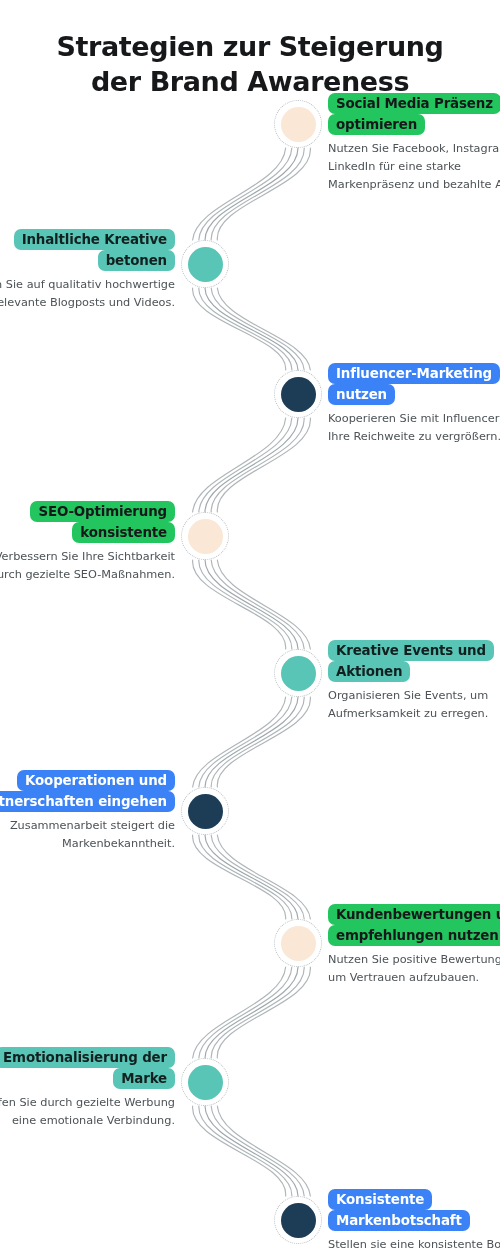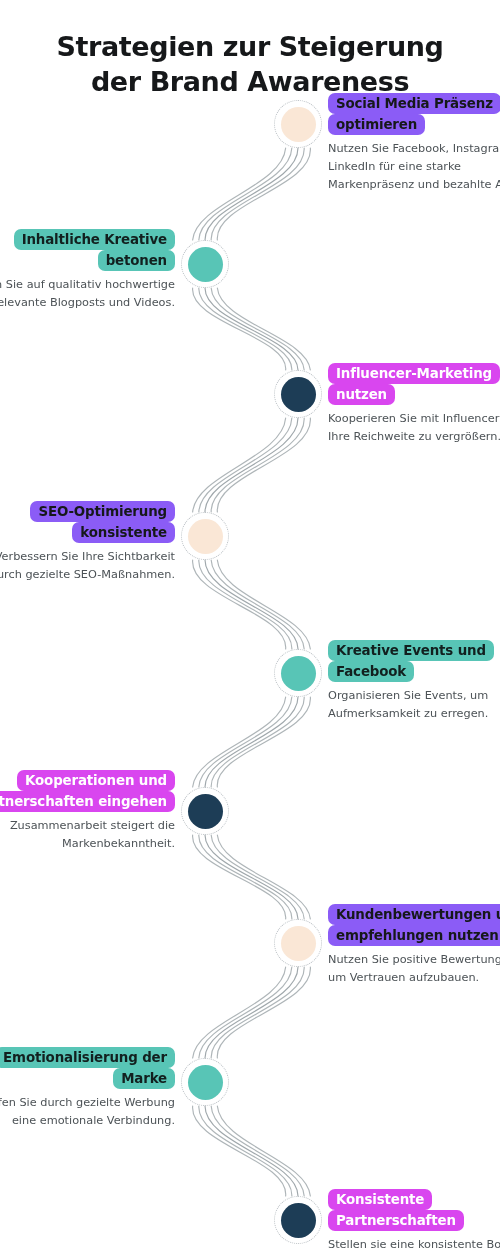--- a/index.html
+++ b/index.html
@@ -107,23 +107,23 @@
 
   .step-desc {
     font-size: 11.3px;
     line-height: 1.56;
     color: #4c5256;
     margin: 5px 0 0 0;
     font-weight: 400;
   }
 
   
-  .pal-cream .step-title span { background: #8b5cf6; color: #16181a; }
+  .pal-cream .step-title span { background: #22c55e; color: #16181a; }
   .pal-teal  .step-title span { background: #58c5b6; color: #12201f; }
-  .pal-navy  .step-title span { background: #d946ef; color: #ffffff; }
+  .pal-navy  .step-title span { background: #3b82f6; color: #ffffff; }
 
   .pal-cream .dot { background: #fae7d6; }
   .pal-teal  .dot { background: #58c5b6; }
   .pal-navy  .dot { background: #1d3d56; }
 </style>
 </head>
 <body>
 
 <div id="page">
 
@@ -212,34 +212,34 @@
       </div>
       <div class="step right pal-navy" style="left: 328px; width: 212px; top: 362px;">
         <div class="step-title"><span>Influencer-Marketing nutzen</span></div>
         <p class="step-desc">Kooperieren Sie mit Influencern, um Ihre Reichweite zu vergrößern.</p>
       </div>
       <div class="step left pal-cream" style="right: 325px; width: 212px; top: 500px;">
         <div class="step-title"><span>SEO-Optimierung konsistente</span></div>
         <p class="step-desc">Verbessern Sie Ihre Sichtbarkeit durch gezielte SEO-Maßnahmen.</p>
       </div>
       <div class="step right pal-teal" style="left: 328px; width: 212px; top: 639px;">
-        <div class="step-title"><span>Kreative Events und Facebook</span></div>
+        <div class="step-title"><span>Kreative Events und Aktionen</span></div>
         <p class="step-desc">Organisieren Sie Events, um Aufmerksamkeit zu erregen.</p>
       </div>
       <div class="step left pal-navy" style="right: 325px; width: 212px; top: 769px;">
         <div class="step-title"><span>Kooperationen und Partnerschaften eingehen</span></div>
         <p class="step-desc">Zusammenarbeit steigert die Markenbekanntheit.</p>
       </div>
       <div class="step right pal-cream" style="left: 328px; width: 212px; top: 903px;">
         <div class="step-title"><span>Kundenbewertungen und -empfehlungen nutzen</span></div>
         <p class="step-desc">Nutzen Sie positive Bewertungen, um Vertrauen aufzubauen.</p>
       </div>
       <div class="step left pal-teal" style="right: 325px; width: 212px; top: 1046px;">
         <div class="step-title"><span>Emotionalisierung der Marke</span></div>
         <p class="step-desc">Schaffen Sie durch gezielte Werbung eine emotionale Verbindung.</p>
       </div>
       <div class="step right pal-navy" style="left: 328px; width: 212px; top: 1188px;">
-        <div class="step-title"><span>Konsistente Partnerschaften</span></div>
+        <div class="step-title"><span>Konsistente Markenbotschaft</span></div>
         <p class="step-desc">Stellen sie eine konsistente Botschaft sicher.</p>
       </div>
     </div>
 
 </div>
 
 </body></html>

